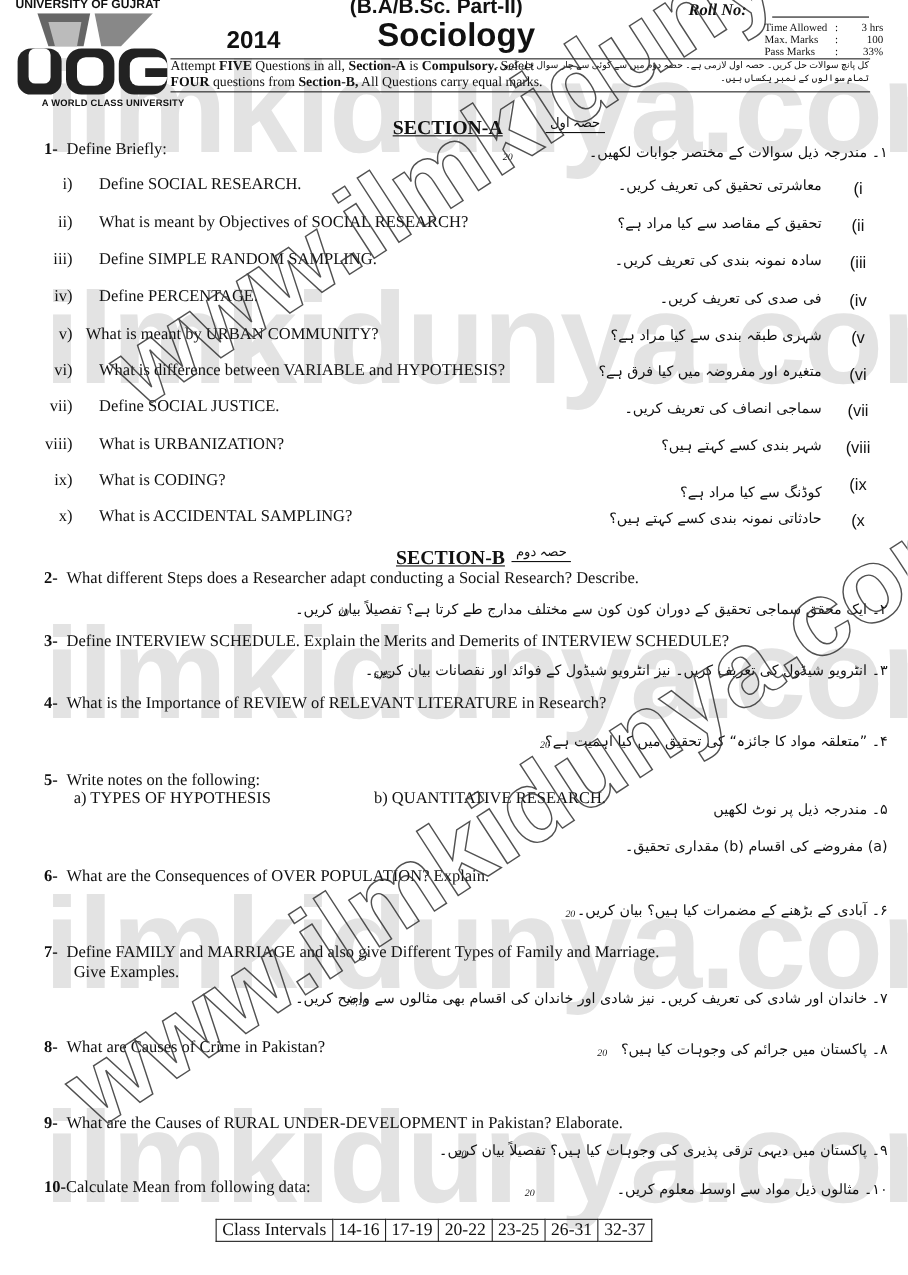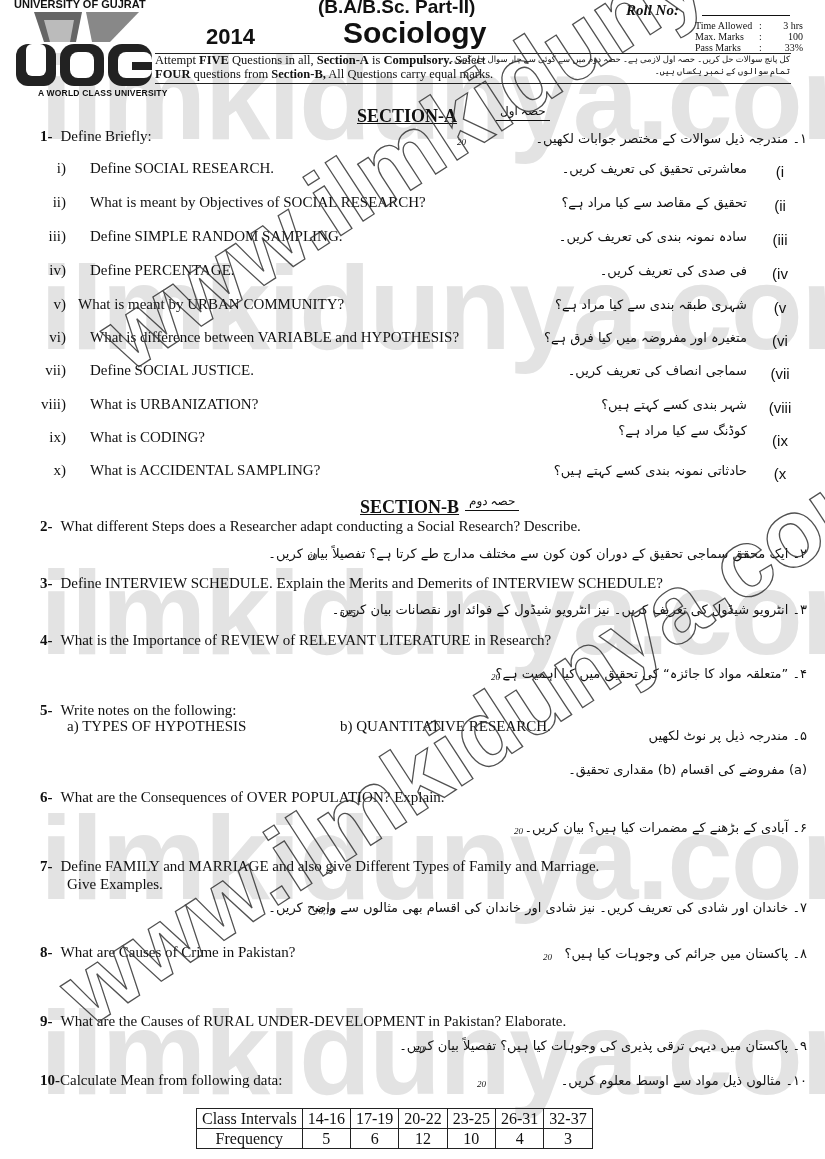--- a/index.html
+++ b/index.html
@@ -127,21 +127,21 @@
     <div class="content abs ur-roman" style="left:760px;top:332px;width:40px;text-align:center;">(vi</div>
     <div class="content abs ur" style="right:78px;top:330px;">متغیرہ اور مفروضہ میں کیا فرق ہے؟</div>
     <div class="content abs" style="left:30px;top:361px;"><span class="roman">vii)</span><span class="sub" style="margin-left:24px;">Define SOCIAL JUSTICE.</span></div>
     <div class="content abs ur-roman" style="left:760px;top:365px;width:40px;text-align:center;">(vii</div>
     <div class="content abs ur" style="right:78px;top:363px;">سماجی انصاف کی تعریف کریں۔</div>
     <div class="content abs" style="left:30px;top:395px;"><span class="roman">viii)</span><span class="sub" style="margin-left:24px;">What is URBANIZATION?</span></div>
     <div class="content abs ur-roman" style="left:760px;top:399px;width:40px;text-align:center;">(viii</div>
     <div class="content abs ur" style="right:78px;top:397px;">شہر بندی کسے کہتے ہیں؟</div>
     <div class="content abs" style="left:30px;top:428px;"><span class="roman">ix)</span><span class="sub" style="margin-left:24px;">What is CODING?</span></div>
     <div class="content abs ur-roman" style="left:760px;top:432px;width:40px;text-align:center;">(ix</div>
-    <div class="content abs ur" style="right:78px;top:423px;text-align:right;">کوڈنگ سے کیا مراد ہے؟</div>
+    <div class="content abs ur" style="right:78px;top:440px;text-align:right;">کوڈنگ سے کیا مراد ہے؟</div>
     <div class="content abs" style="left:30px;top:461px;"><span class="roman">x)</span><span class="sub" style="margin-left:24px;">What is ACCIDENTAL SAMPLING?</span></div>
     <div class="content abs ur-roman" style="left:760px;top:465px;width:40px;text-align:center;">(x</div>
     <div class="content abs ur" style="right:78px;top:463px;">حادثاتی نمونہ بندی کسے کہتے ہیں؟</div>
   </div>
 
 <div class="content abs sec-head" style="left:360px;top:497px;">SECTION-B</div>
 <div class="content abs ur-head" style="left:465px;top:494px;">حصہ دوم</div>
 
 <div class="content abs" style="left:40px;top:517px;"><span class="qnum">2-</span>&nbsp; <span class="qtext">What different Steps does a Researcher adapt conducting a Social Research? Describe.</span></div>
 <div class="content abs marks" style="left:308px;top:552px;">20</div>
@@ -186,23 +186,14 @@
   <tbody>
       <tr>
     <td>Class Intervals</td>
     <td>14-16</td>
     <td>17-19</td>
     <td>20-22</td>
     <td>23-25</td>
     <td>26-31</td>
     <td>32-37</td>
   </tr>
-  <tr>
-    <td>Frequency</td>
-    <td>5</td>
-    <td>6</td>
-    <td>12</td>
-    <td>10</td>
-    <td>4</td>
-    <td>3</td>
-  </tr>
 </tbody>
   </table>
 
 </body></html>

